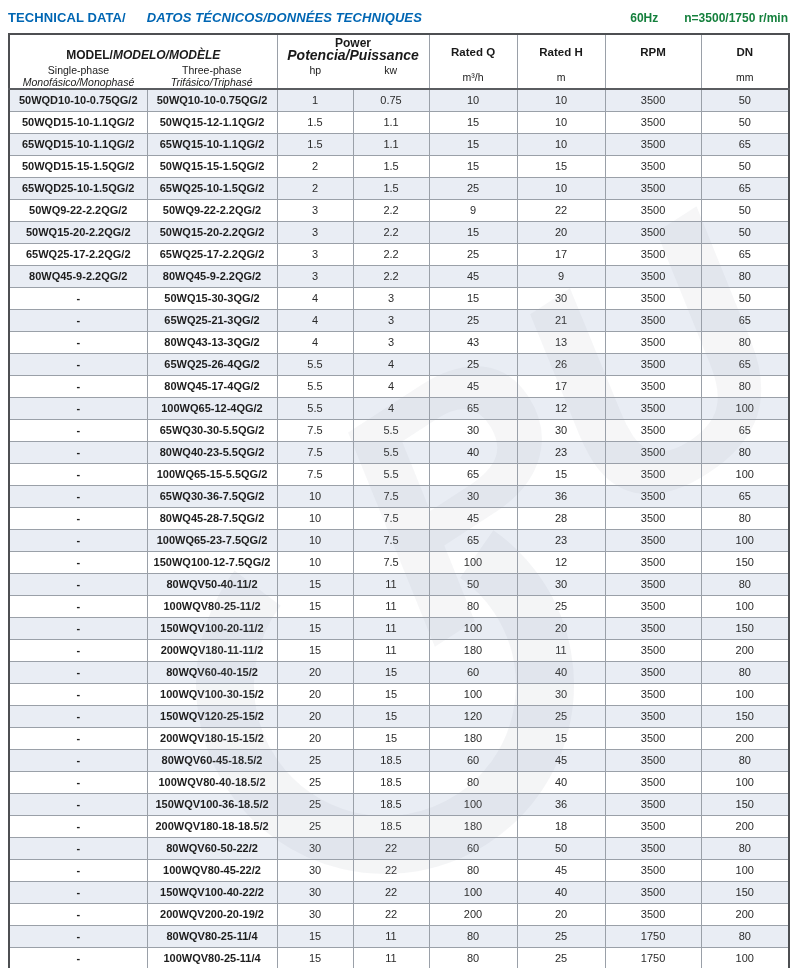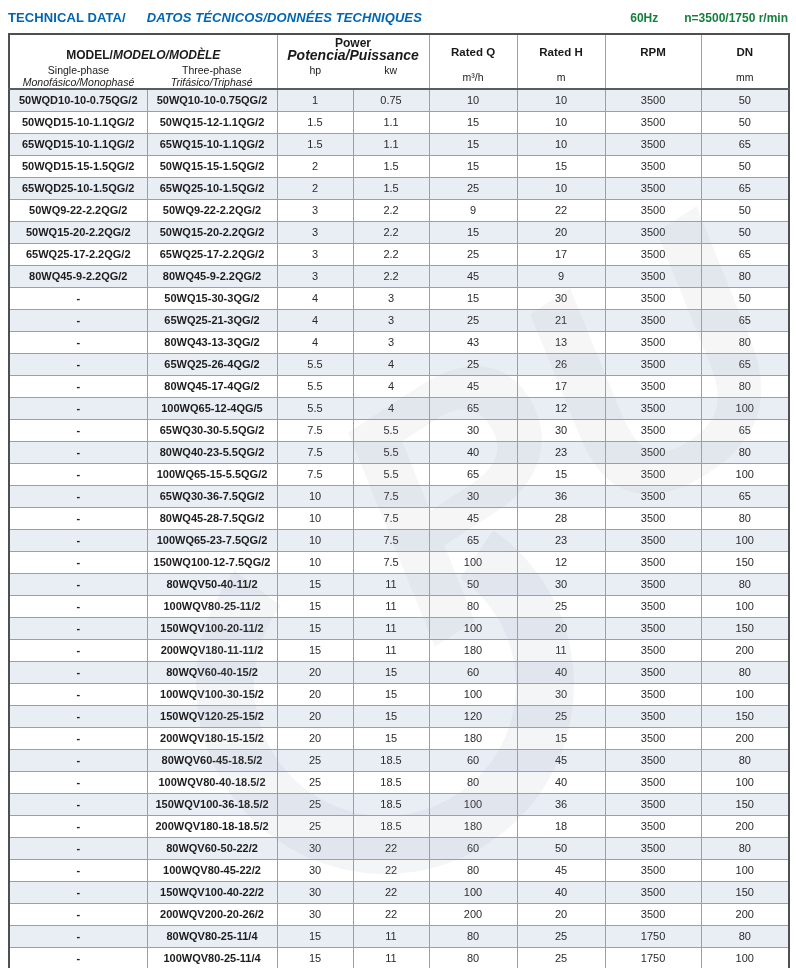--- a/index.html
+++ b/index.html
@@ -244,21 +244,21 @@
           <td class="model">80WQ45-17-4QG/2</td>
           <td>5.5</td>
           <td>4</td>
           <td>45</td>
           <td>17</td>
           <td>3500</td>
           <td>80</td>
         </tr>
         <tr class="alt">
           <td class="model">-</td>
-          <td class="model">100WQ65-12-4QG/5</td>
+          <td class="model">100WQ65-12-4QG/2</td>
           <td>5.5</td>
           <td>4</td>
           <td>65</td>
           <td>12</td>
           <td>3500</td>
           <td>100</td>
         </tr>
         <tr>
           <td class="model">-</td>
           <td class="model">65WQ30-30-5.5QG/2</td>
@@ -474,21 +474,21 @@
           <td class="model">150WQV100-40-22/2</td>
           <td>30</td>
           <td>22</td>
           <td>100</td>
           <td>40</td>
           <td>3500</td>
           <td>150</td>
         </tr>
         <tr>
           <td class="model">-</td>
-          <td class="model">200WQV200-20-26/2</td>
+          <td class="model">200WQV200-20-19/2</td>
           <td>30</td>
           <td>22</td>
           <td>200</td>
           <td>20</td>
           <td>3500</td>
           <td>200</td>
         </tr>
         <tr class="alt">
           <td class="model">-</td>
           <td class="model">80WQV80-25-11/4</td>

